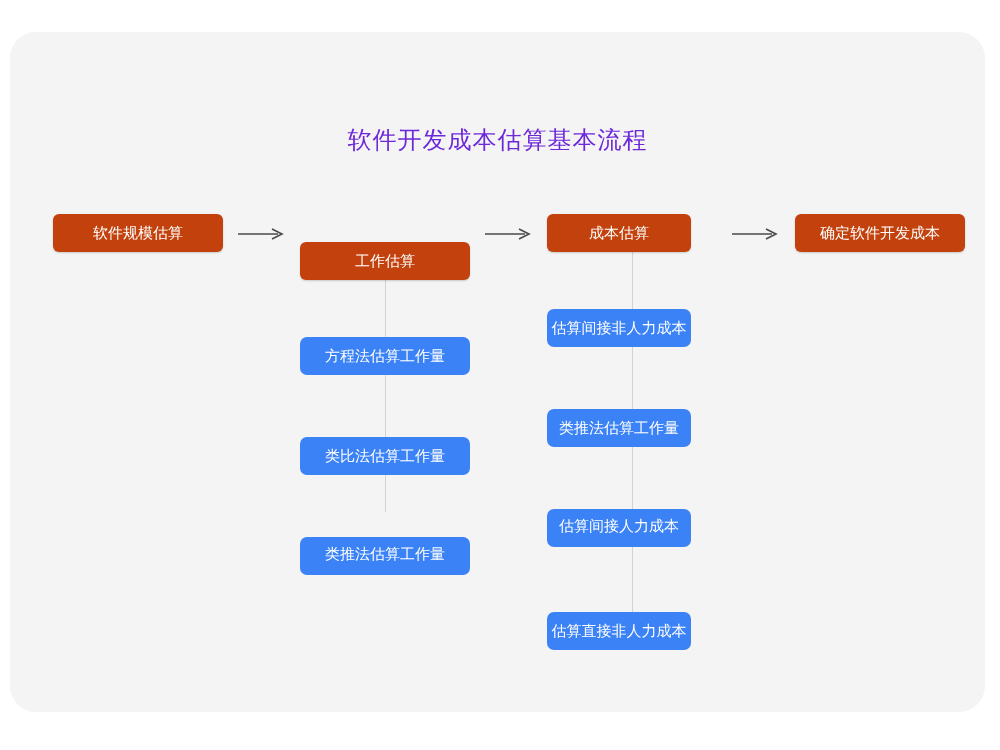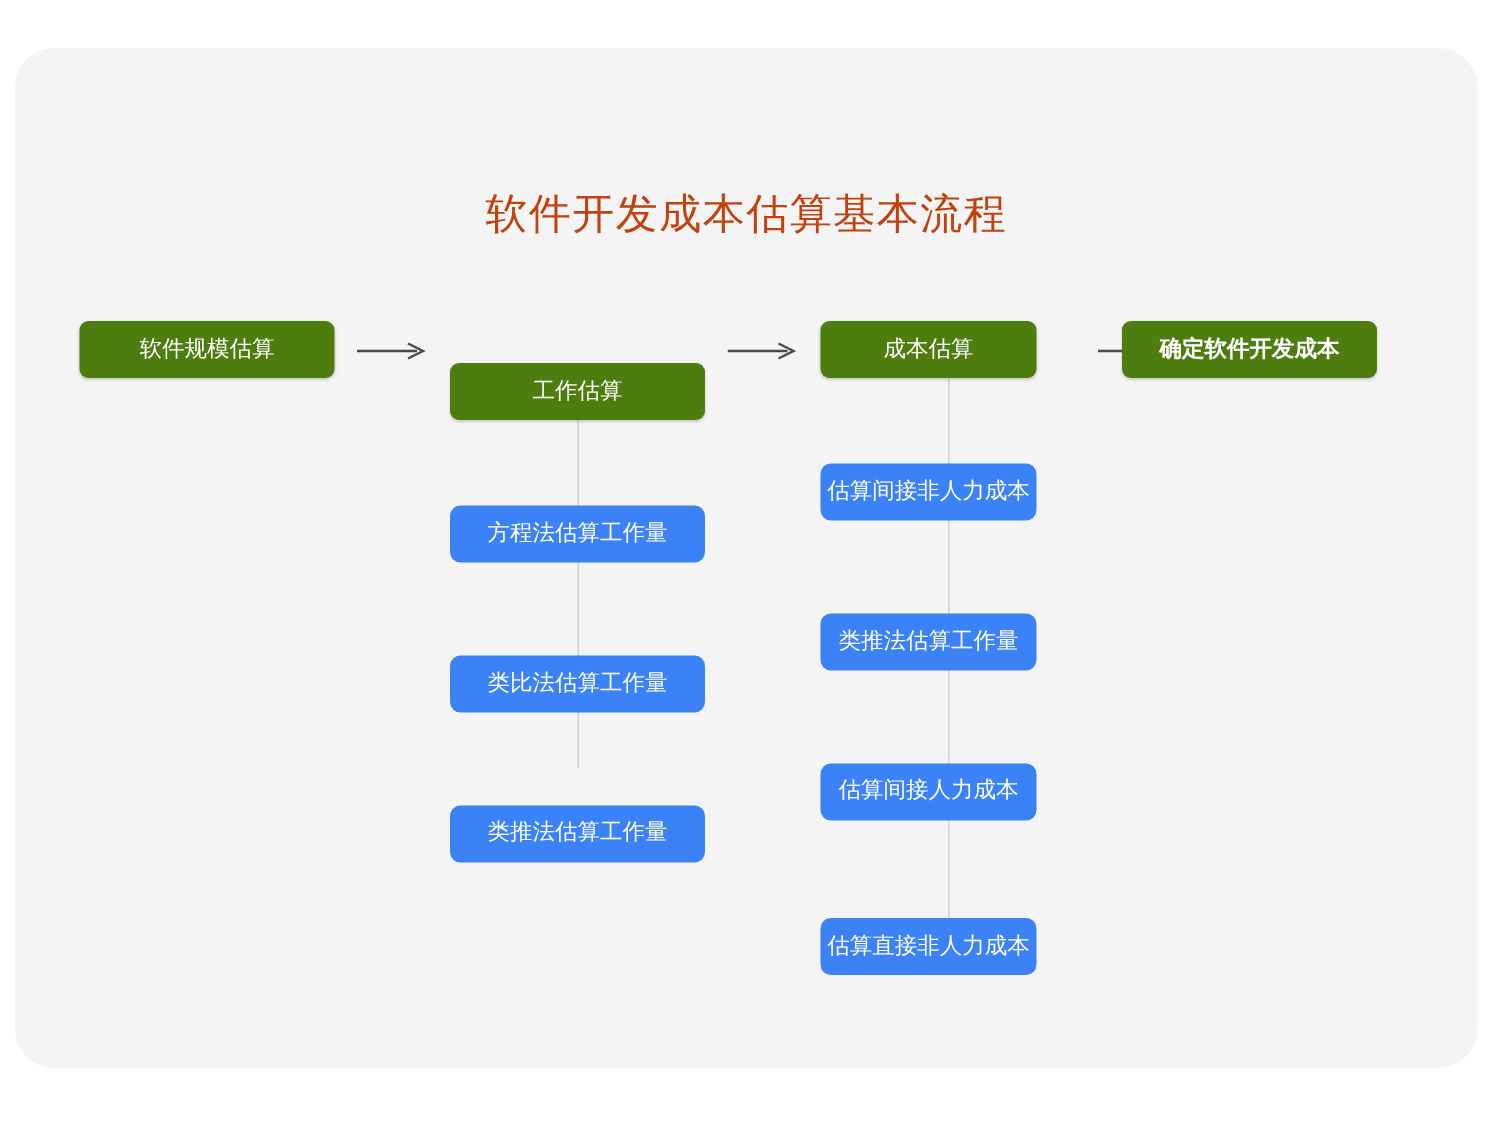--- a/index.html
+++ b/index.html
@@ -23,53 +23,53 @@
     background: #f4f4f4;
     border-radius: 26px;
   }
 
   #title {
     position: absolute;
     left: 0;
     top: 92px;
     width: 100%;
     text-align: center;
-    font-size: 28px;
-    color: #c2410c;
+    font-size: 24px;
+    color: #6d28d9;
     letter-spacing: 1px;
     white-space: nowrap;
   }
 
   
   .node {
     position: absolute;
     height: 38px;
     line-height: 38px;
     text-align: center;
     font-size: 15px;
     color: #ffffff;
     border-radius: 6px;
     white-space: nowrap;
     box-sizing: border-box;
   }
   .node.primary {
-    background: #4d7c0f;
+    background: #c2410c;
     box-shadow: 0 1px 2px rgba(0,0,0,0.18);
     text-align: center;
   }
   .node.secondary {
     background: #3b82f6;
     border-radius: 7px;
   }
 
   
   .col1 { left: 43px;  width: 170px; }
   .col2 { left: 290px; width: 170px; margin-top: 28px; }
   .col3 { left: 537px; width: 144px; }
-  .col4 { left: 738px; width: 170px; font-weight: bold; }
+  .col4 { left: 785px; width: 170px; }
 
   .row-top { top: 182px; }
   .row-s1  { top: 277px; }
   .row-s2  { top: 377px; }
   .row-s3  { top: 477px; font-family: Liberation Mono, monospace; }
   .row-s4  { top: 580px; }
 
   
   .arrow {
     position: absolute;

